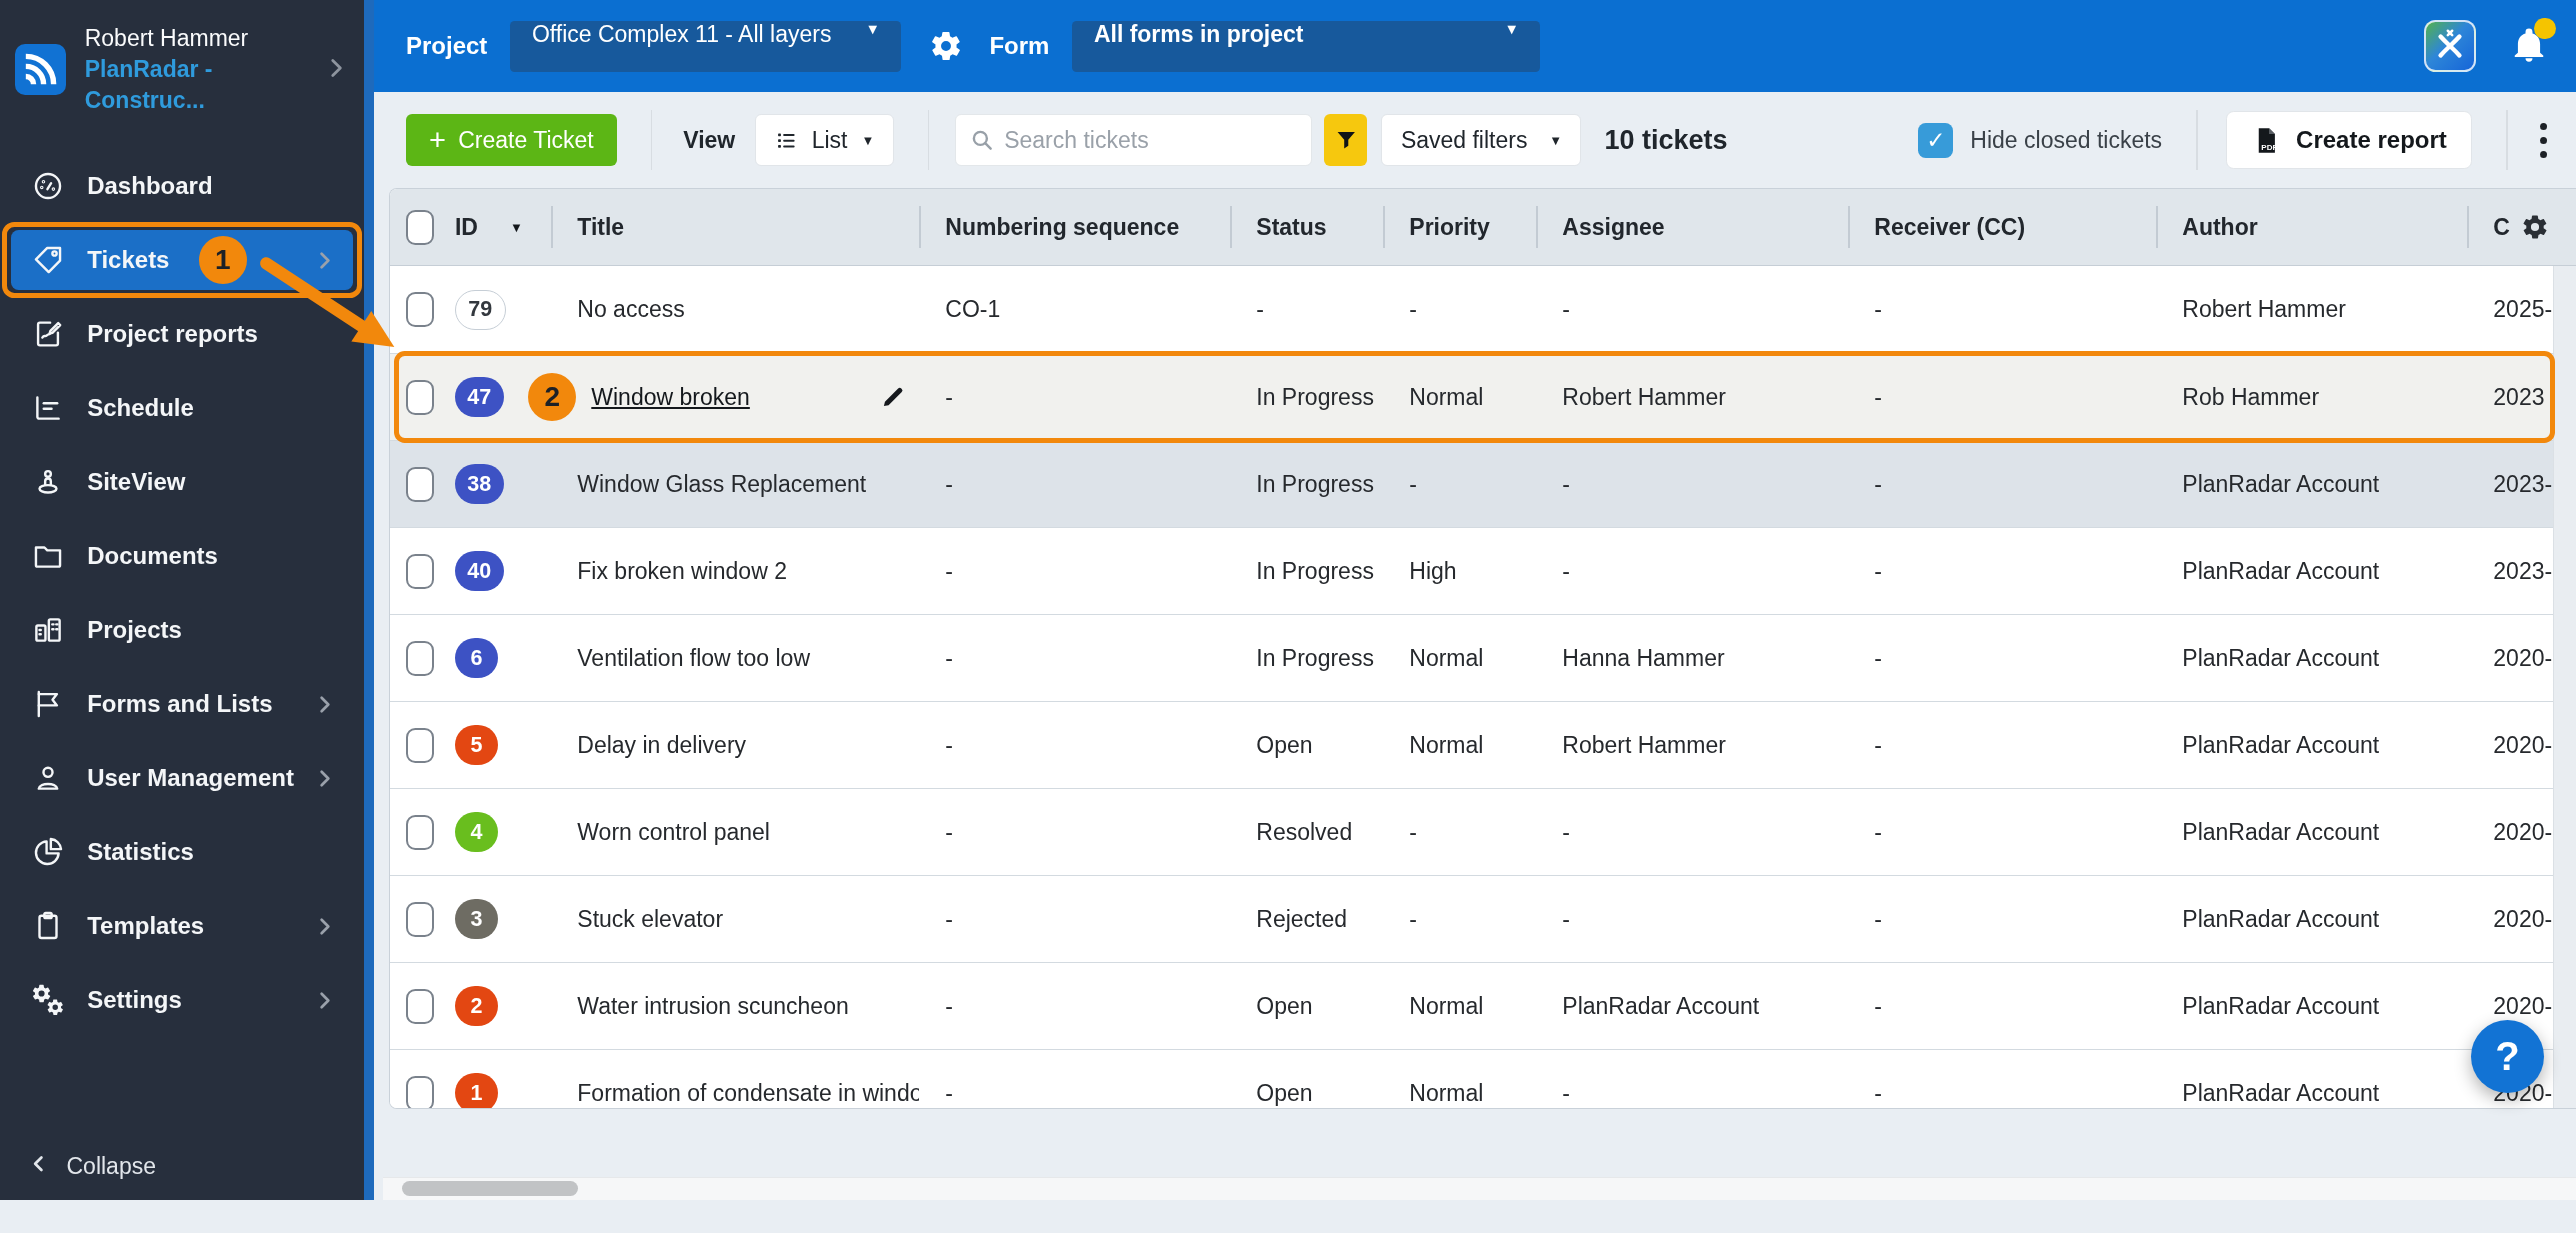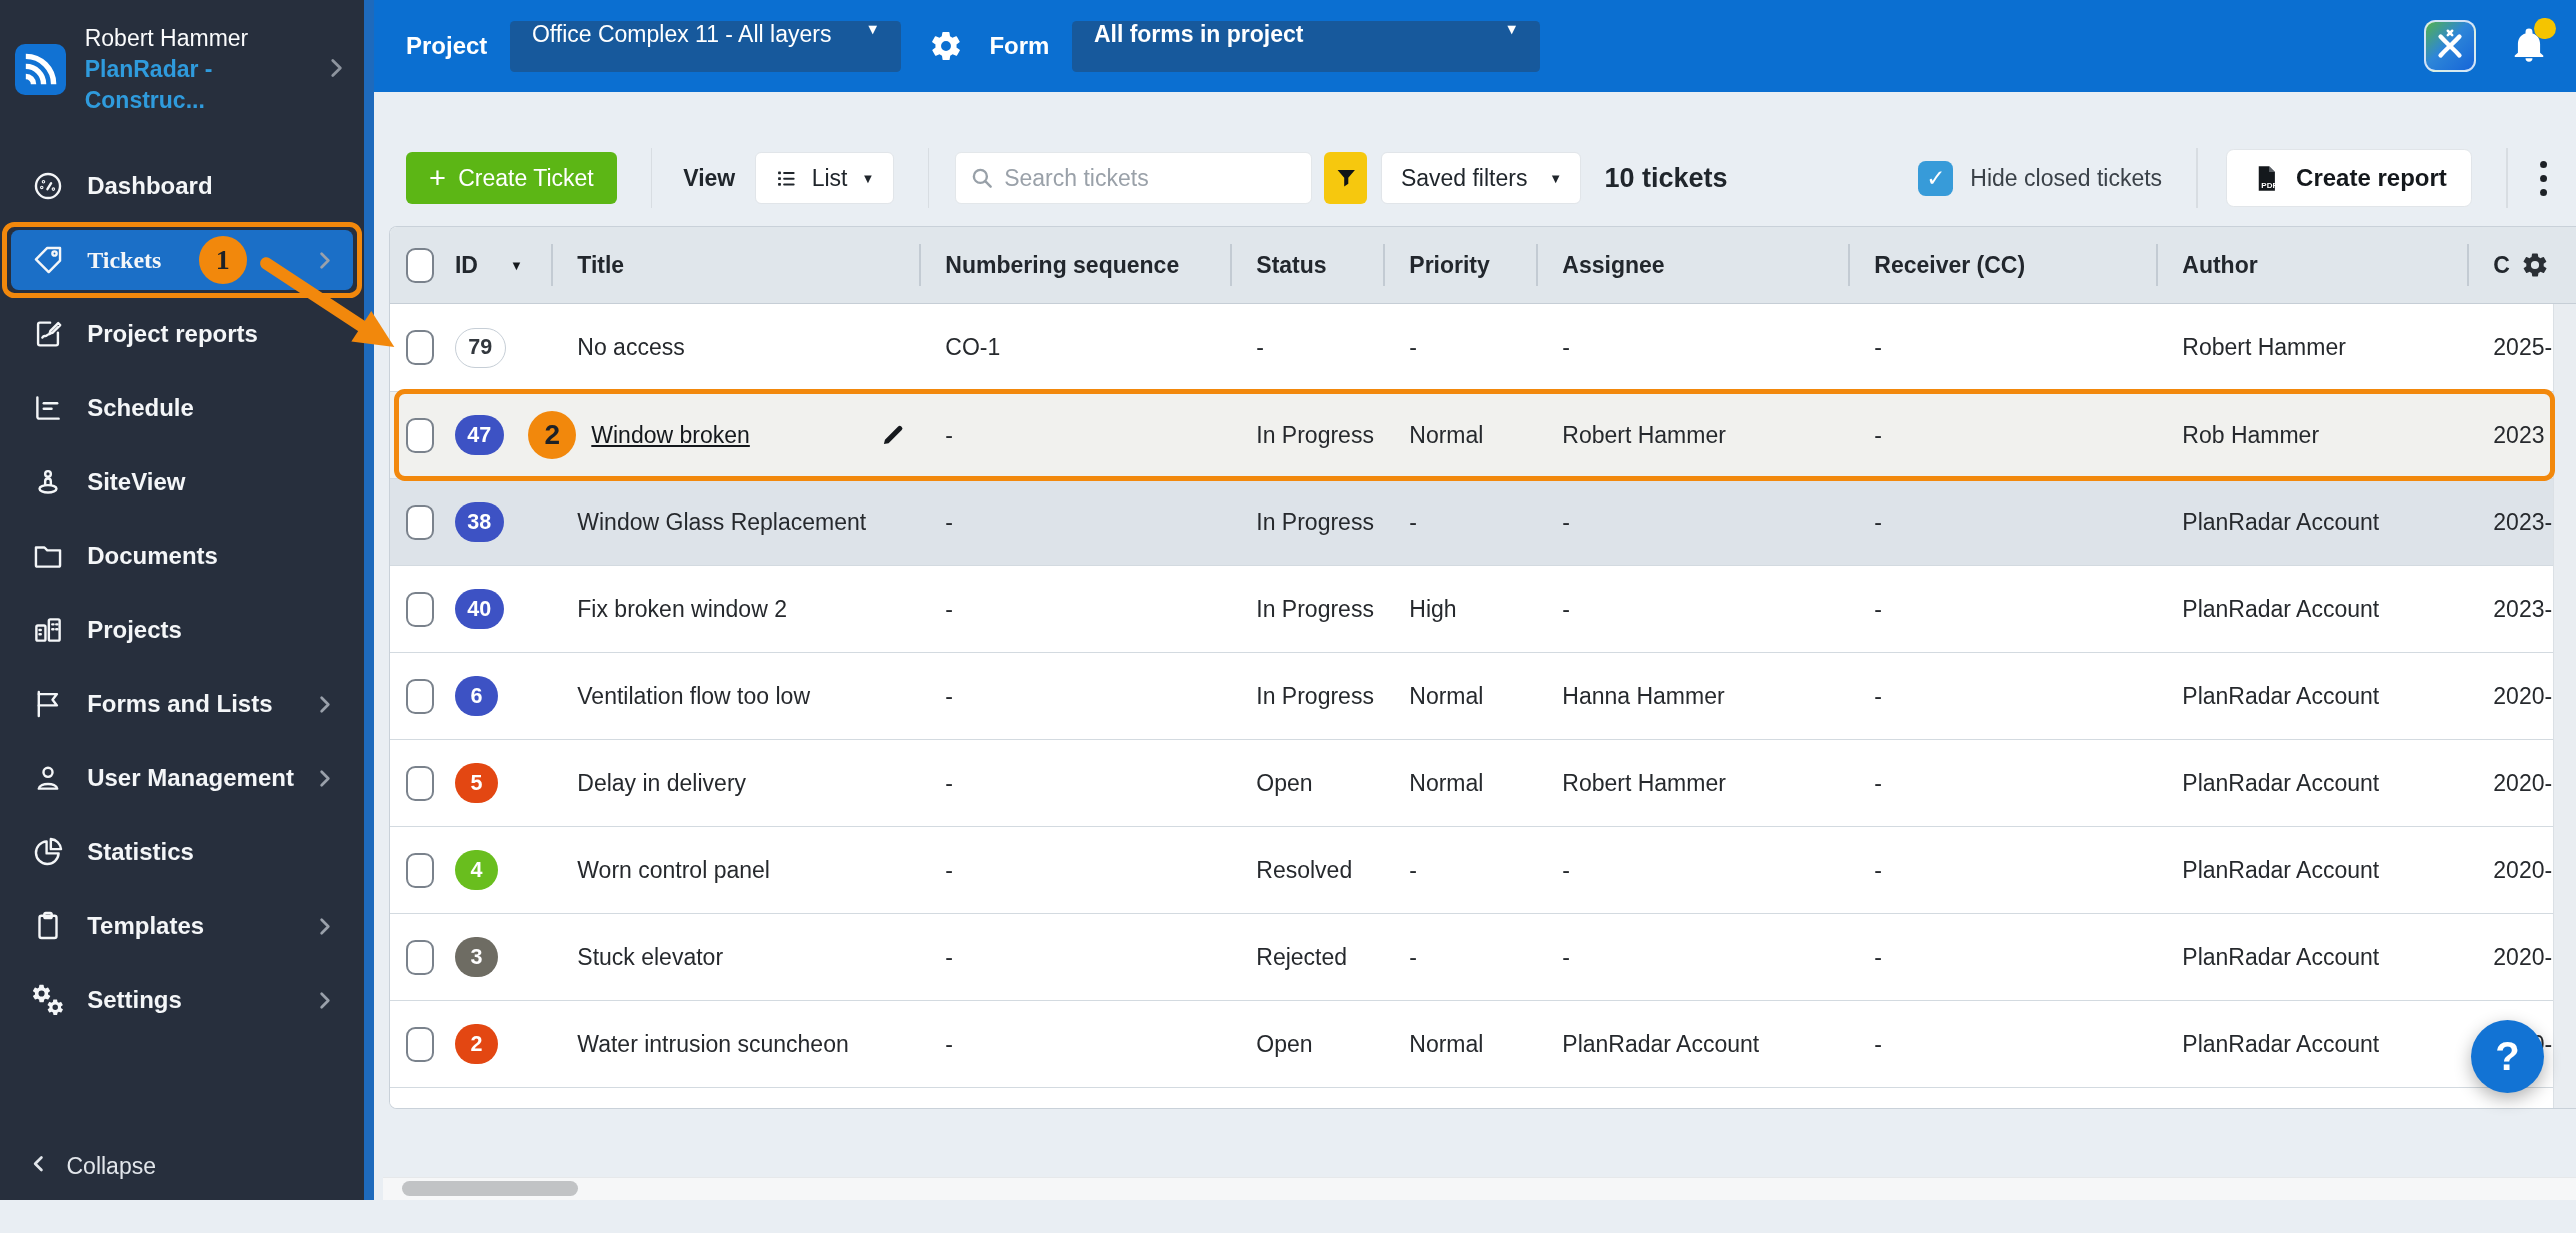--- a/index.html
+++ b/index.html
@@ -12,38 +12,38 @@
   .blue-strip { width:10px; flex:0 0 10px; background:#1E6ABC; }
   .user-block { display:flex; align-items:center; padding:23px 15.3px 20px 15.3px; cursor:pointer; }
   .logo-sq { width:51px; height:51px; flex:0 0 51px; }
   .user-texts { margin-left:18.4px; line-height:1.35; min-width:0; }
   .user-name { font-size:23px; color:#FAFBFC; }
   .account-name { font-size:23px; font-weight:bold; color:#2F9BDD; }
   .user-chevron { margin-left:auto; color:#8D949E; }
   nav { display:block; padding-top:20px; }
   .nav-item { position:relative; height:60px; margin:0 10.7px 14px 10.7px; border-radius:7.7px;
               display:flex; align-items:center; padding-left:20px; cursor:pointer; }
-  .nav-item.active { background:#1B6FC7;font-family:Liberation Serif, serif; }
+  .nav-item.active { background:#1B6FC7; }
   .nav-ico { width:35px; height:35px; flex:0 0 35px; display:flex; align-items:center; justify-content:center; }
   .nav-ico svg { width:34px; height:34px; }
   .nav-label { margin-left:21.5px; font-size:24px; font-weight:bold; color:#F4F6F8; white-space:nowrap; }
   .nav-chevron { margin-left:auto; margin-right:17px; color:#9AA1AB; display:flex; }
   .nav-chevron svg { width:23px; height:23px; }
   .anno-frame { position:absolute; left:-8.4px; right:-8.4px; top:-7.7px; bottom:-7.7px;
                 border:5.4px solid #F2880C; border-radius:12.3px; pointer-events:none; z-index:5; }
   .step-badge { position:absolute; width:48px; height:48px; border-radius:50%; background:#F2880C;
                 color:#1D2127; font-weight:bold; font-size:28px; display:flex; align-items:center;
                 justify-content:center; z-index:6; pointer-events:none; }
   .step-badge.s1 { left:188px; top:50%; transform:translateY(-50%); }
   .collapse-row { position:absolute; bottom:20px; left:28px; display:flex; align-items:center; gap:17px;
                   color:#E2E6EB; font-size:23px; cursor:pointer; }
   .collapse-row svg { width:21.5px; height:21.5px; }
 
   
-  .main { flex:1; display:flex; flex-direction:column; min-width:0;gap:38px; }
+  .main { flex:1; display:flex; flex-direction:column; min-width:0; }
   .topbar { height:92px; flex:0 0 92px; background:#0B6FD1; display:flex; align-items:center; padding-left:32px; }
   .tb-label { color:#fff; font-size:24px; font-weight:bold; }
   .tb-select { height:51px; background:#17599C; border-radius:4.6px; display:flex; align-items:flex-start;
                padding:0 21.5px; margin-left:23px; color:#fff; font-size:23px; cursor:pointer; }
   .tb-select .caret { margin-left:34px; font-size:14.6px; }
   .tb-select.bold { font-weight:bold; width:468px; }
   .tb-select.bold .caret { margin-left:auto; }
   .tb-gear { margin:0 26px 0 28px; cursor:pointer; display:flex; }
   .tb-gear svg { width:34px; height:34px; }
   .tb-right { margin-left:auto; display:flex; align-items:center; padding-right:28px; gap:34px; }

